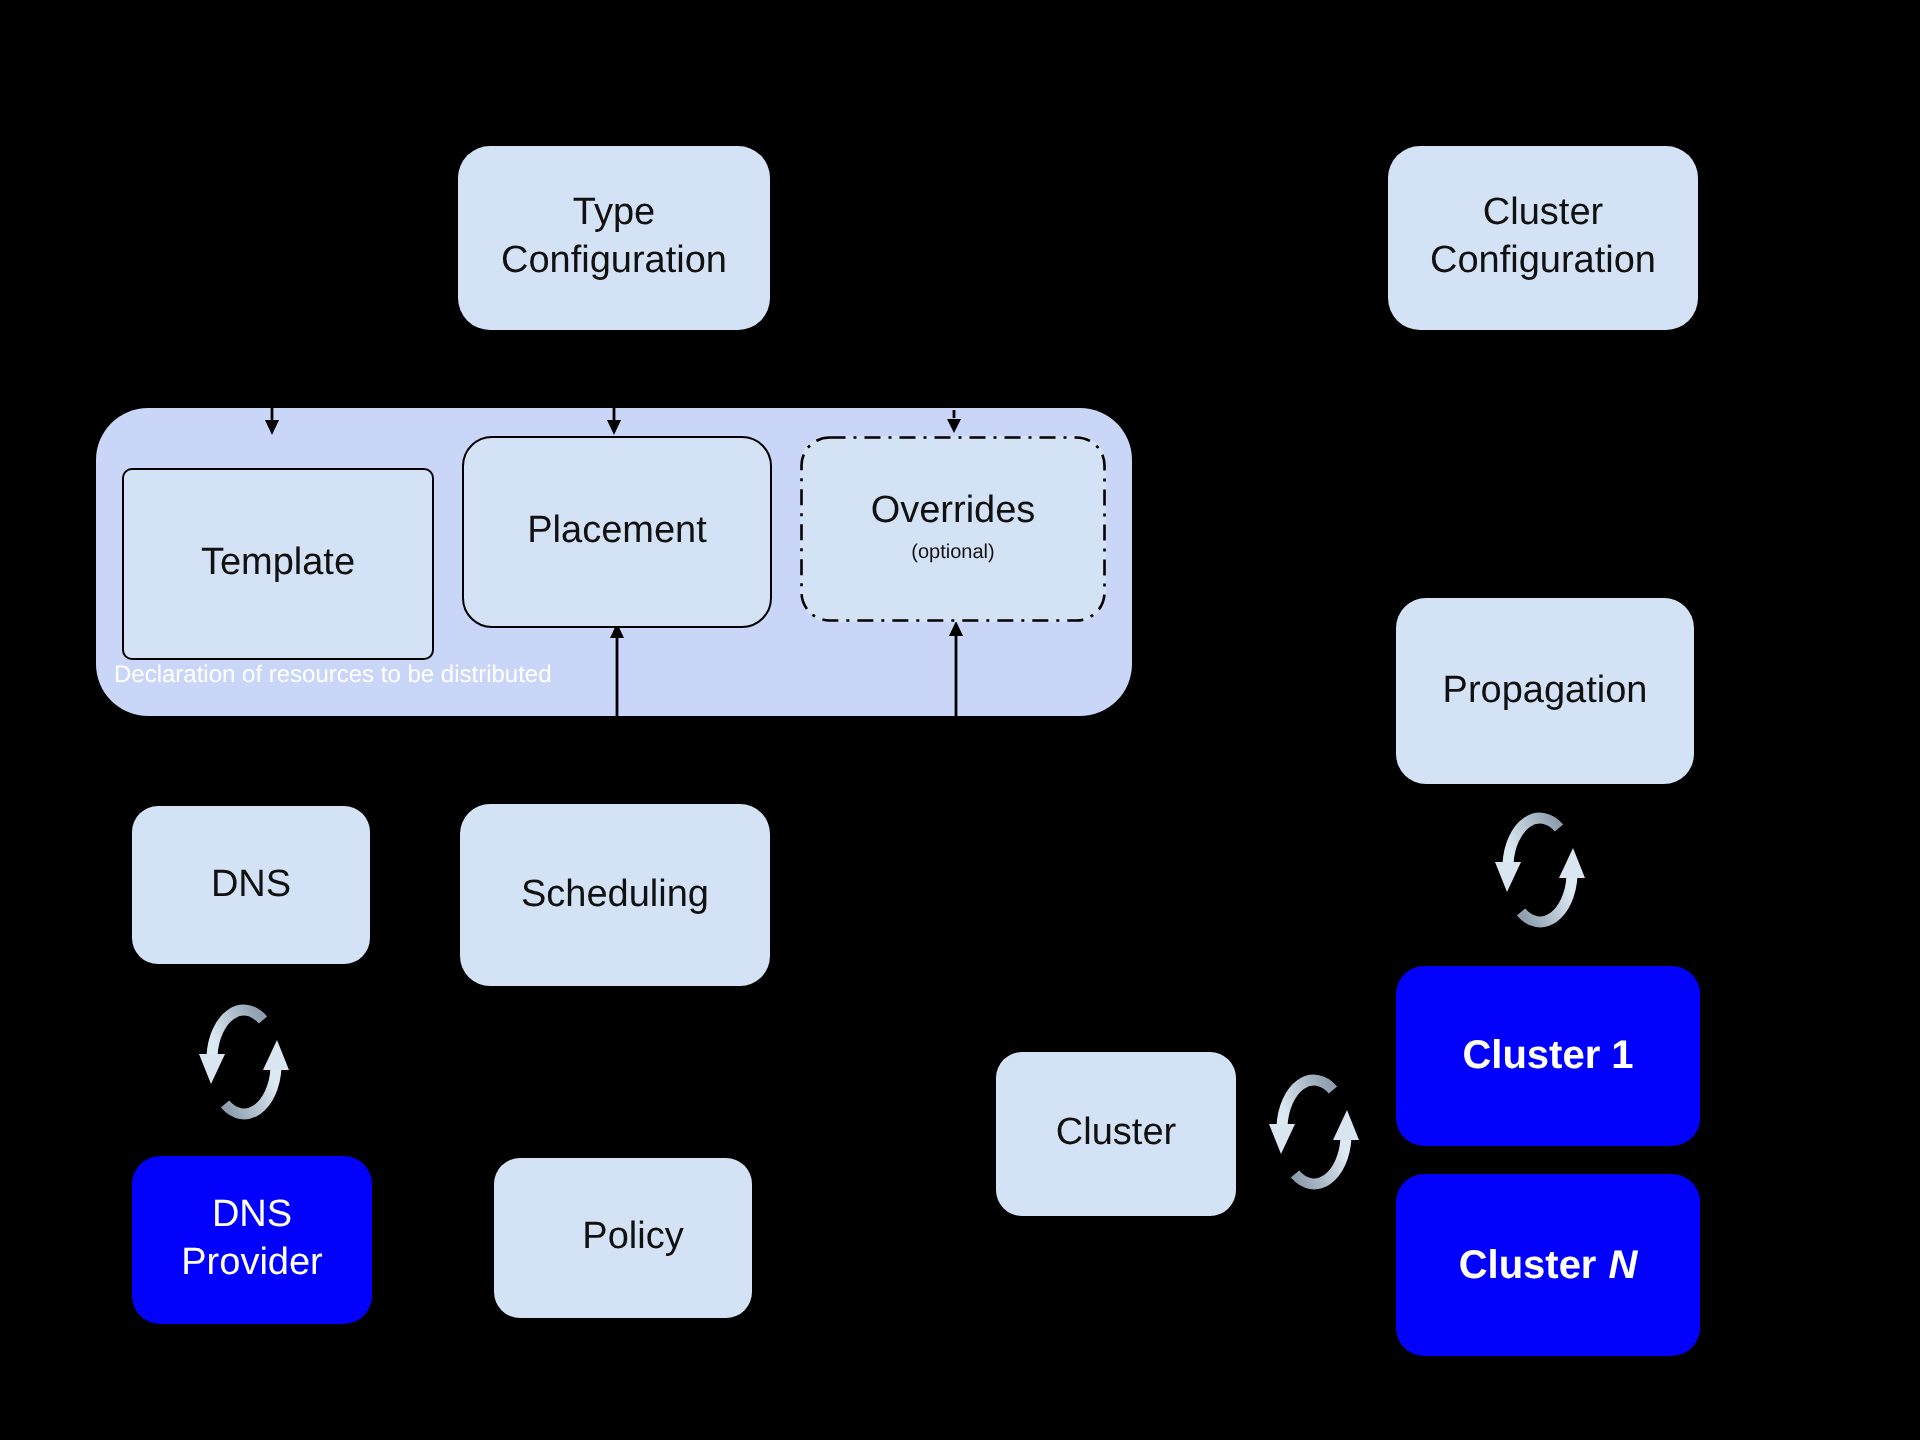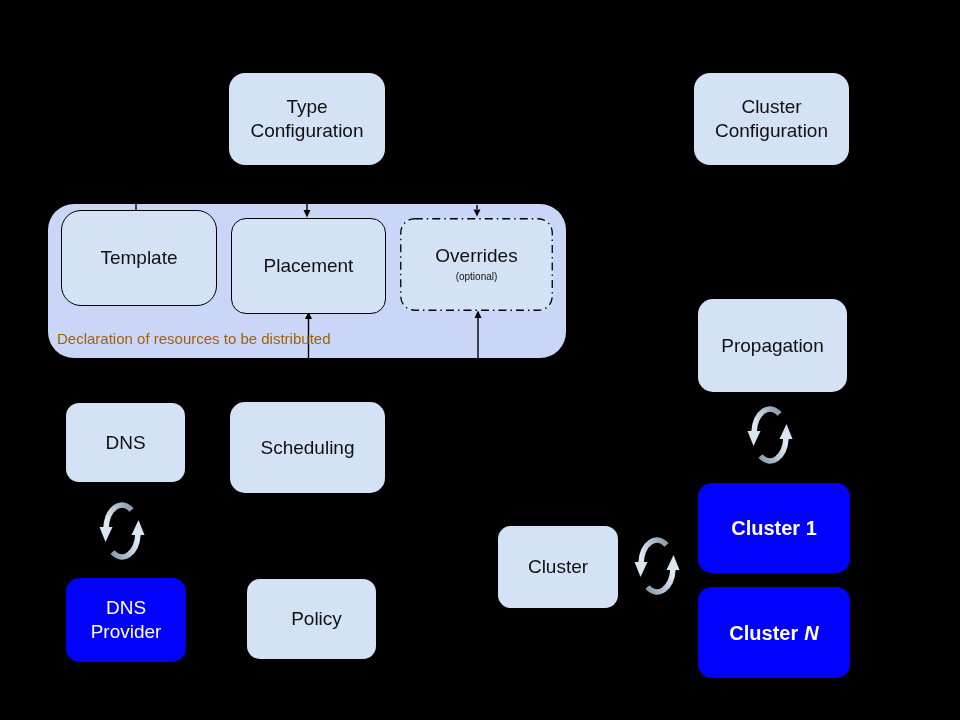--- a/index.html
+++ b/index.html
@@ -15,21 +15,21 @@
   }
   .light{background:var(--light-box,#d3e2f4);}
   .blue{background:var(--blue-box,#0202fc);color:var(--text-light,#fff);}
   .bold{font-weight:bold;font-size:20px;}
   .container-band{
     position:absolute;background:var(--container,#c9d6f7);
     border-radius:26px;
   }
   .outlined{border:1px solid #000;}
   .caption{
-    position:absolute;font-size:15px;color:#a16207;white-space:nowrap;
+    position:absolute;font-size:12px;color:#ffffff;white-space:nowrap;
   }
   .sub{font-size:10px;line-height:18px;}
   .overrides-border{position:absolute;inset:0;pointer-events:none;}
   .overlay{position:absolute;left:0;top:0;pointer-events:none;}
   .icon{position:absolute;}
   .it{font-style:italic;margin-left:6px;}
   .cluster-line{display:flex;flex-direction:row;align-items:baseline;}
 </style>
 </head>
 <body>
@@ -75,21 +75,21 @@
   <div class="box light" style="left:229px;top:73px;width:156px;height:92px;border-radius:16px;">
     <span>Type</span>
     <span>Configuration</span>
   </div>
 
   <div class="box light" style="left:694px;top:73px;width:155px;height:92px;border-radius:16px;">
     <span>Cluster</span>
     <span>Configuration</span>
   </div>
 
-  <div class="box light outlined" style="left:61px;top:210px;width:154px;height:94px;border-radius:20px;">
+  <div class="box light outlined" style="left:61px;top:234px;width:154px;height:94px;border-radius:5px;">
     <span>Template</span>
   </div>
 
   <div class="box light outlined" style="left:231px;top:218px;width:153px;height:94px;border-radius:15px;">
     <span>Placement</span>
   </div>
 
   <div class="box light" style="left:400px;top:218px;width:153px;height:93px;border-radius:14px;">
     <svg class="overrides-border" width="153" height="93">
       <rect x="0.75" y="0.75" width="151.5" height="91.5" rx="14" fill="none" stroke="#000" stroke-width="1.3" stroke-dasharray="8 4 1.5 4"></rect>

